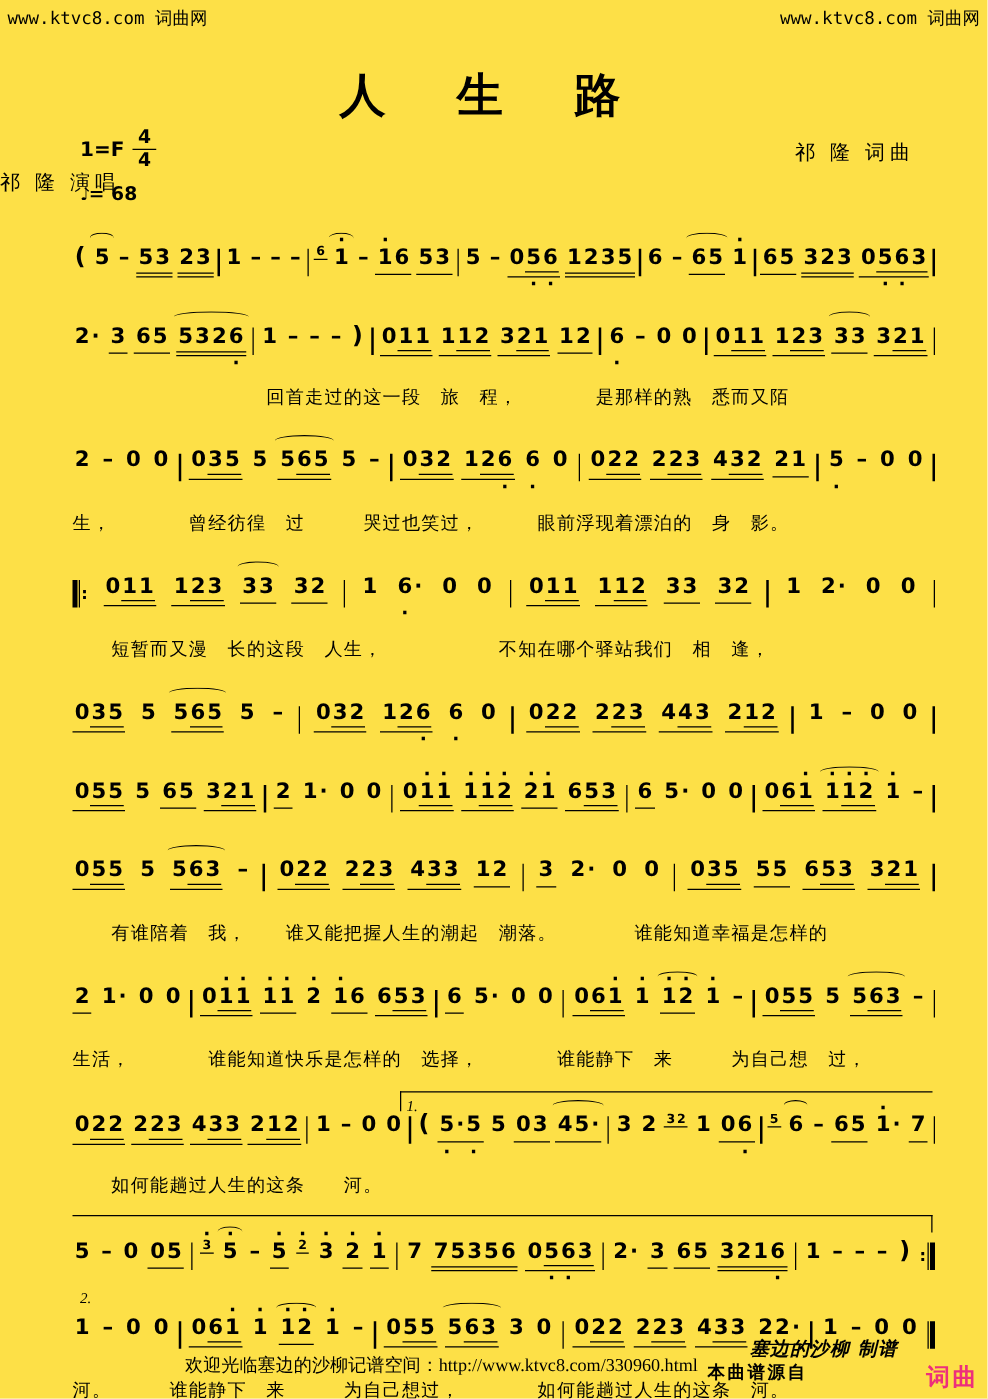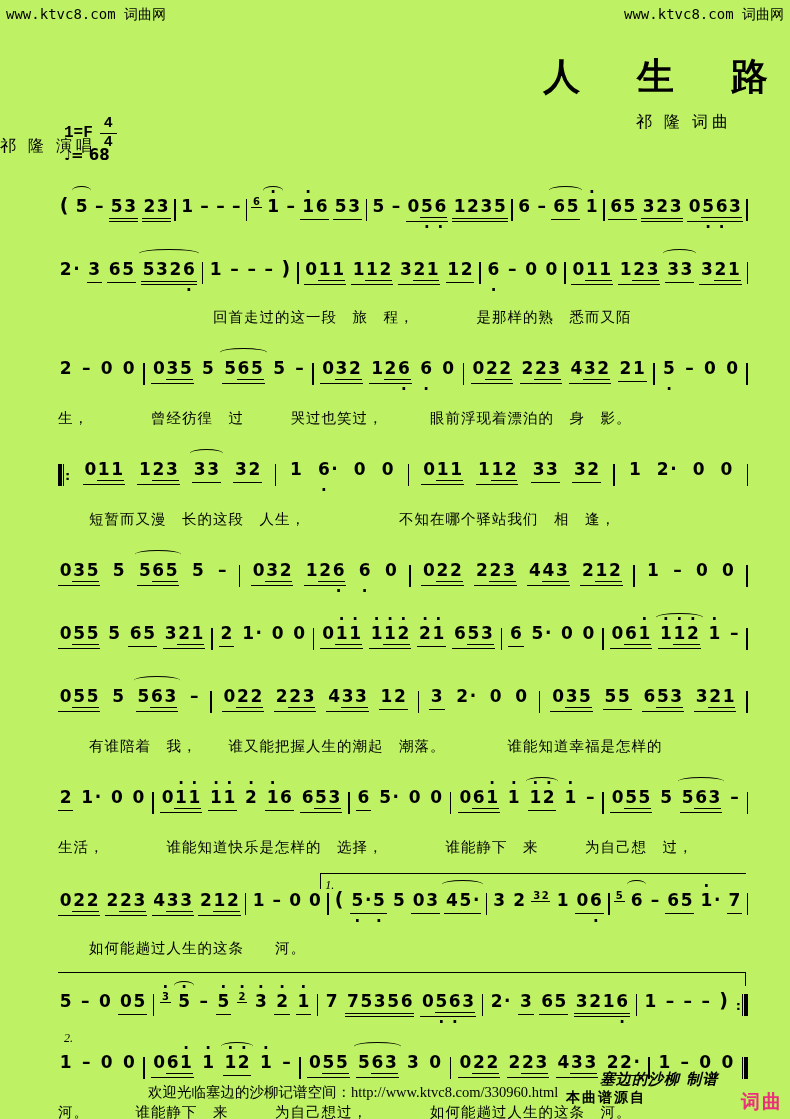--- a/index.html
+++ b/index.html
@@ -1,24 +1,24 @@
 <!DOCTYPE html>
 <html><head>
 <meta charset="utf-8">
 <style>
   html,body{margin:0;padding:0;background:#fff;}
-  .page{position:relative;width:790px;height:1119px;background:#bef264;color:#000;
+  .page{position:relative;width:790px;height:1119px;background:#fde047;color:#000;
         font-family:"DejaVu Sans",sans-serif;overflow:hidden;}
   
   .wm{position:absolute;top:6px;font-size:14px;font-family:"DejaVu Sans Mono",monospace;}
   .wm.left{left:6px}.wm.right{right:6px}
   
-  .title{position:absolute;top:52px;left:0;width:100%;text-align:right;
+  .title{position:absolute;top:52px;left:0;width:100%;text-align:center;
          font-family:"DejaVu Serif",serif;font-weight:bold;font-size:37px;letter-spacing:22px;}
-  .keyblock{position:absolute;top:116px;left:64px;font-weight:bold;font-size:16px;display:flex;align-items:center;gap:7px;font-family:Liberation Mono, monospace;}
+  .keyblock{position:absolute;top:102px;left:64px;font-weight:bold;font-size:16px;display:flex;align-items:center;gap:7px;}
   .frac{display:inline-flex;flex-direction:column;align-items:center;line-height:1.05;font-size:15px;}
   .frac .num{border-bottom:1.6px solid #000;padding:0 4px 1px;}
   .frac .den{padding-top:1px;}
   .tempo{position:absolute;top:146px;left:64px;font-size:15px;font-weight:bold;}
   .performer{position:absolute;top:136px;left:0;width:100%;text-align:left;
              font-family:"Liberation Serif",serif;font-size:16px;letter-spacing:4px;}
   .credit{position:absolute;top:112px;right:58px;font-family:"Liberation Serif",serif;font-size:16px;letter-spacing:4px;}
   
   .score{position:absolute;top:182px;left:58px;right:42px;}
   .sys{position:relative;margin-bottom:19px;}

